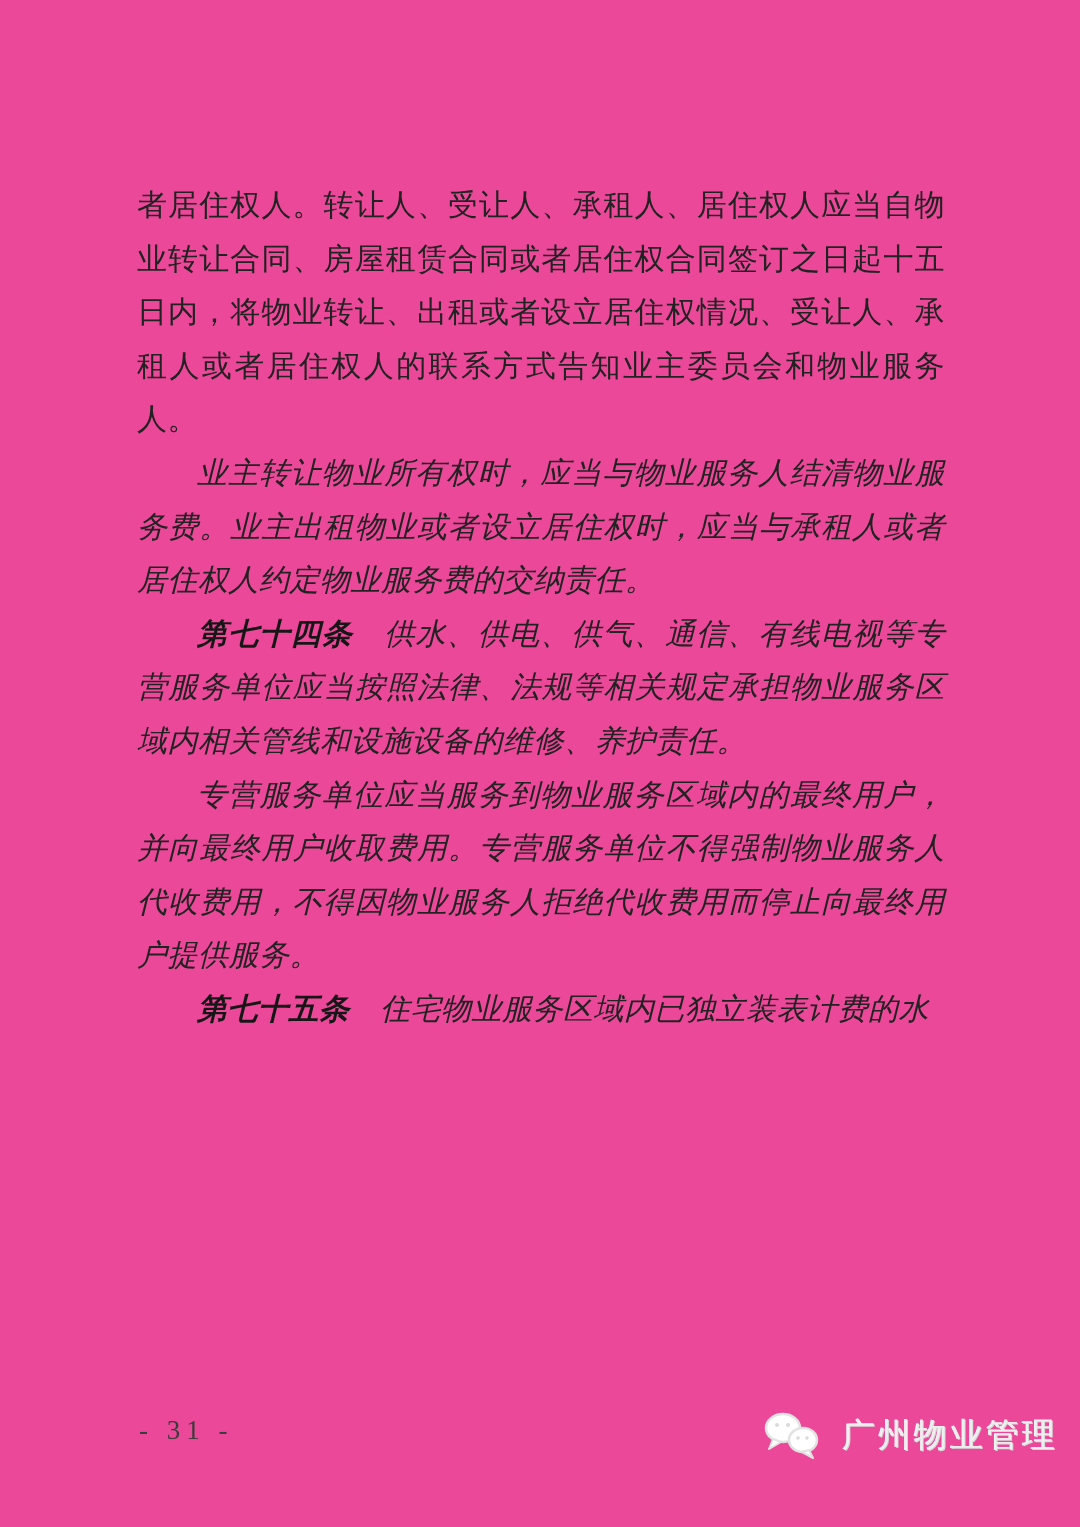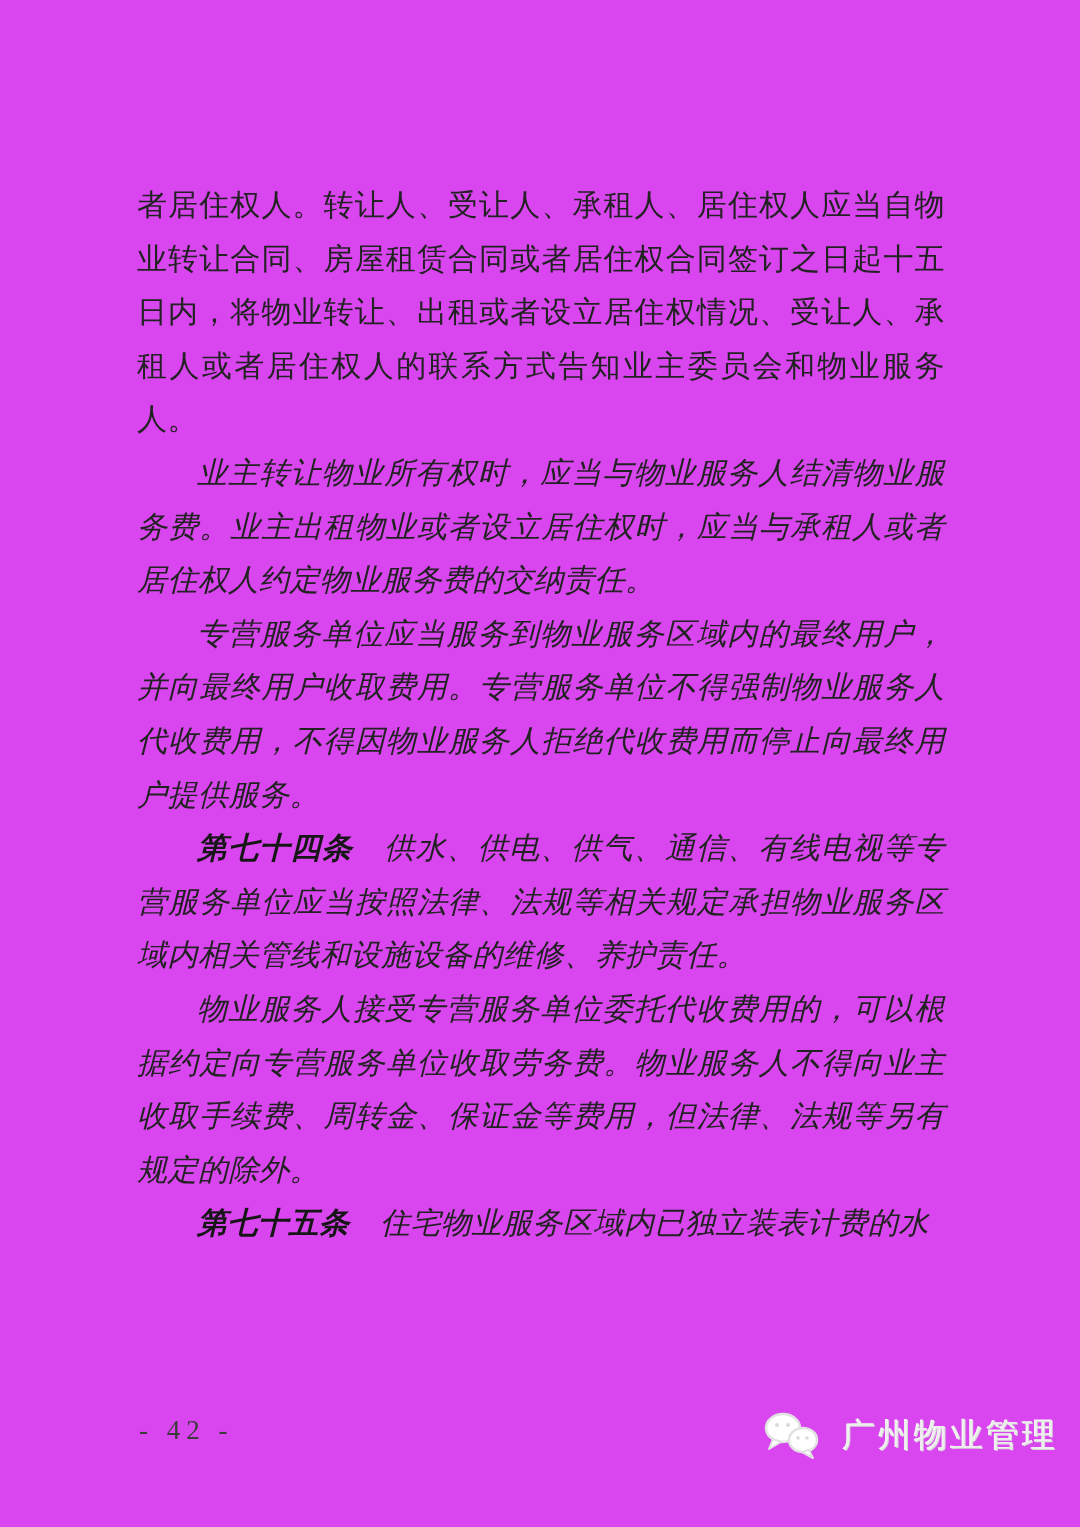--- a/index.html
+++ b/index.html
@@ -10,21 +10,21 @@
     width: 1080px;
     height: 1527px;
     position: relative;
     background: #ffffff;
     font-family: "Liberation Serif", "DejaVu Serif", serif;
     overflow: hidden;
   }
   .doc-page {
     position: absolute;
     inset: 0;
-    background: #d946ef;
+    background: #ec4899;
   }
   .doc-body {
     position: absolute;
     left: 137px;
     top: 178px;
     width: 808px;
     font-size: 30px;
     line-height: 53.6px;
     color: #222222;
     text-align: justify;
@@ -74,27 +74,26 @@
   }
 </style>
 </head>
 <body>
 
 <div class="doc-page">
 
   <main class="doc-body" id="paragraphs">
       <p class="para"><span class="run">者居住权人。转让人、受让人、承租人、居住权人应当自物业转让合同、房屋租赁合同或者居住权合同签订之日起十五日内，将物业转让、出租或者设立居住权情况、受让人、承租人或者居住权人的联系方式告知业主委员会和物业服务人。</span></p>
       <p class="para indent"><span class="run">业主转让物业所有权时，应当与物业服务人结清物业服务费。业主出租物业或者设立居住权时，应当与承租人或者居住权人约定物业服务费的交纳责任。</span></p>
+      <p class="para indent"><span class="run-bold">第七十四条</span><span class="run">　供水、供电、供气、通信、有线电视等专营服务单位应当按照法律、法规等相关规定承担物业服务区域内相关管线和设施设备的维修、养护责任。</span></p>
       <p class="para indent"><span class="run">专营服务单位应当服务到物业服务区域内的最终用户，并向最终用户收取费用。专营服务单位不得强制物业服务人代收费用，不得因物业服务人拒绝代收费用而停止向最终用户提供服务。</span></p>
-      <p class="para indent"><span class="run-bold">第七十四条</span><span class="run">　供水、供电、供气、通信、有线电视等专营服务单位应当按照法律、法规等相关规定承担物业服务区域内相关管线和设施设备的维修、养护责任。</span></p>
-      <p class="para indent"><span class="run">物业服务人接受专营服务单位委托代收费用的，可以根据约定向专营服务单位收取劳务费。物业服务人不得向业主收取手续费、周转金、保证金等费用，但法律、法规等另有规定的除外。</span></p>
       <p class="para indent"><span class="run-bold">第七十五条</span><span class="run">　住宅物业服务区域内已独立装表计费的水</span></p>
     </main>
 
-  <div class="page-number">- 42 -</div>
+  <div class="page-number">- 31 -</div>
 
   <div class="watermark">
     <span class="wm-icon">
       <svg viewBox="0 0 62 52" width="62" height="52" xmlns="http://www.w3.org/2000/svg">
 
         <ellipse cx="22" cy="19" rx="17" ry="14" fill="#ffffff" stroke="#e2e2e2" stroke-width="2.5"></ellipse>
         <path d="M12 30 L8 40 L20 33 Z" fill="#ffffff" stroke="#e2e2e2" stroke-width="2" stroke-linejoin="round"></path>
         <circle cx="16" cy="16" r="2" fill="#dadada"></circle>
         <circle cx="27" cy="16" r="2" fill="#dadada"></circle>
 

